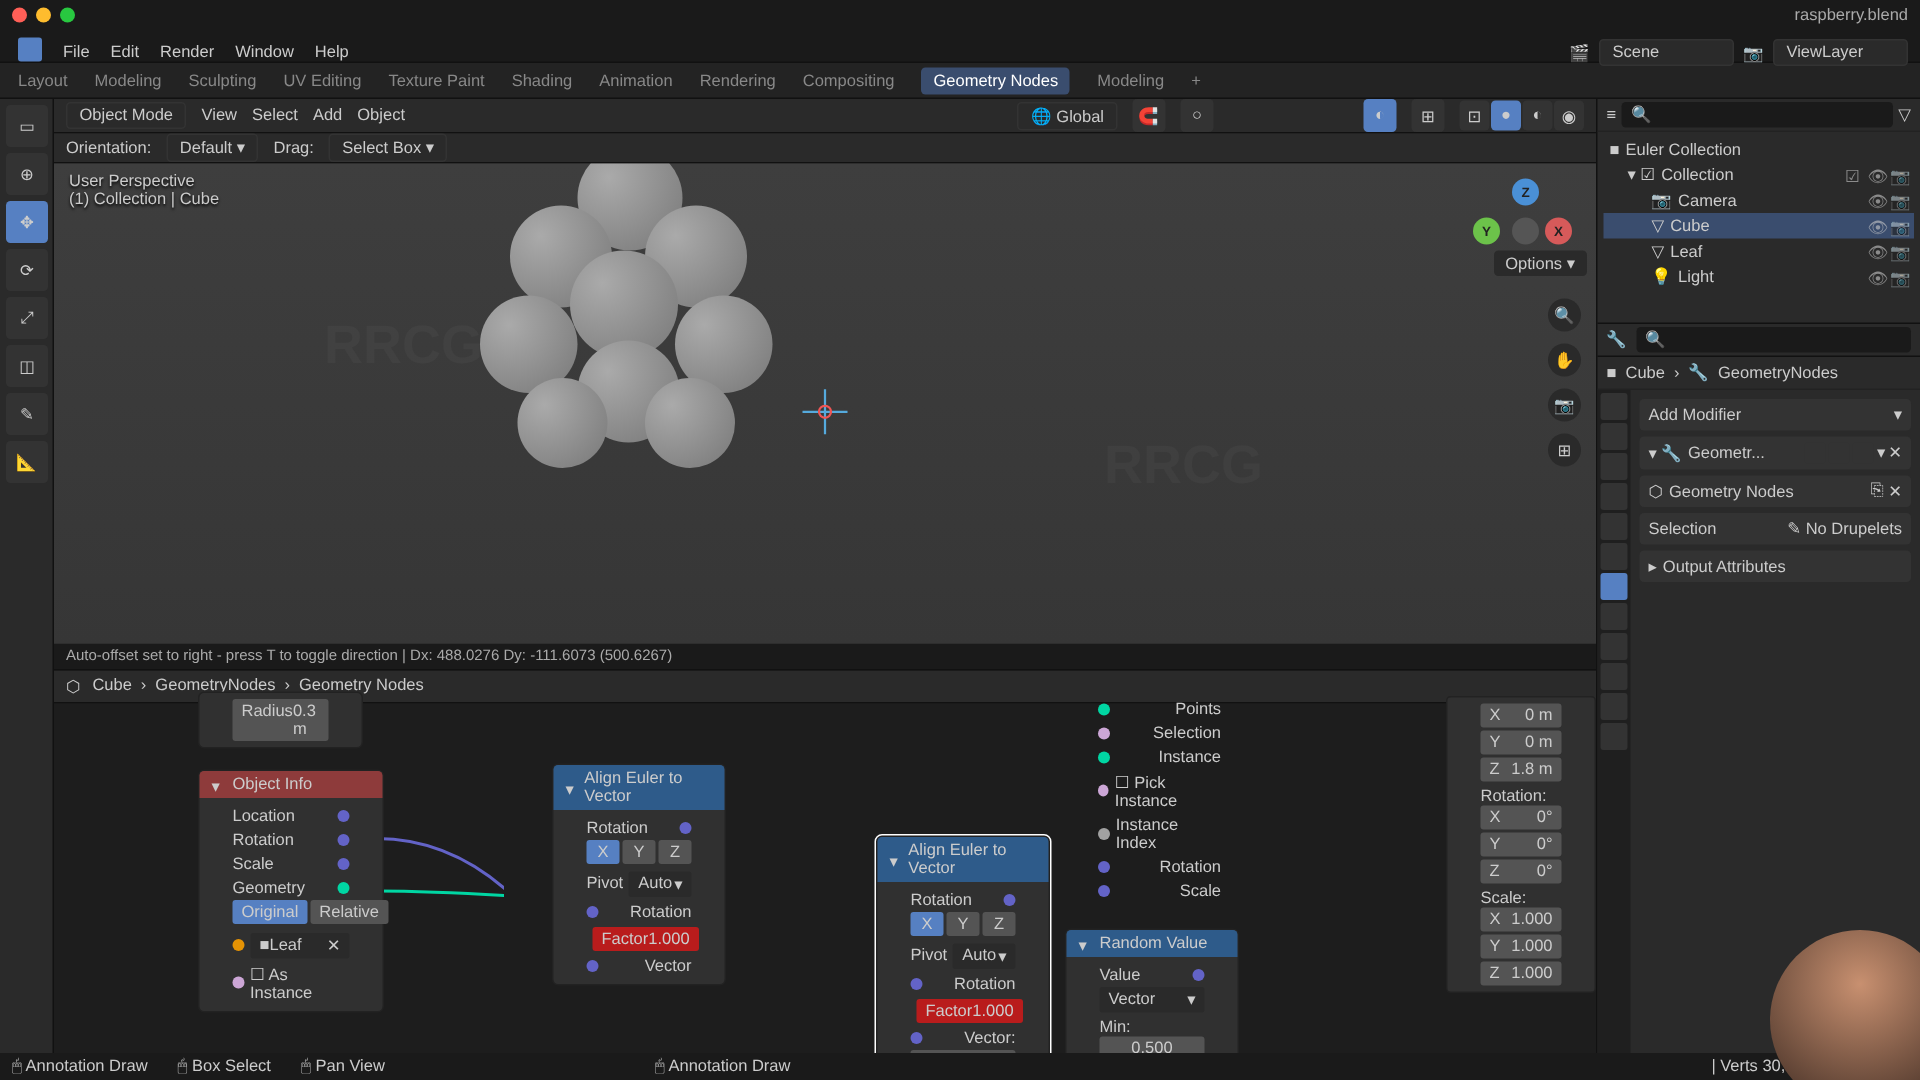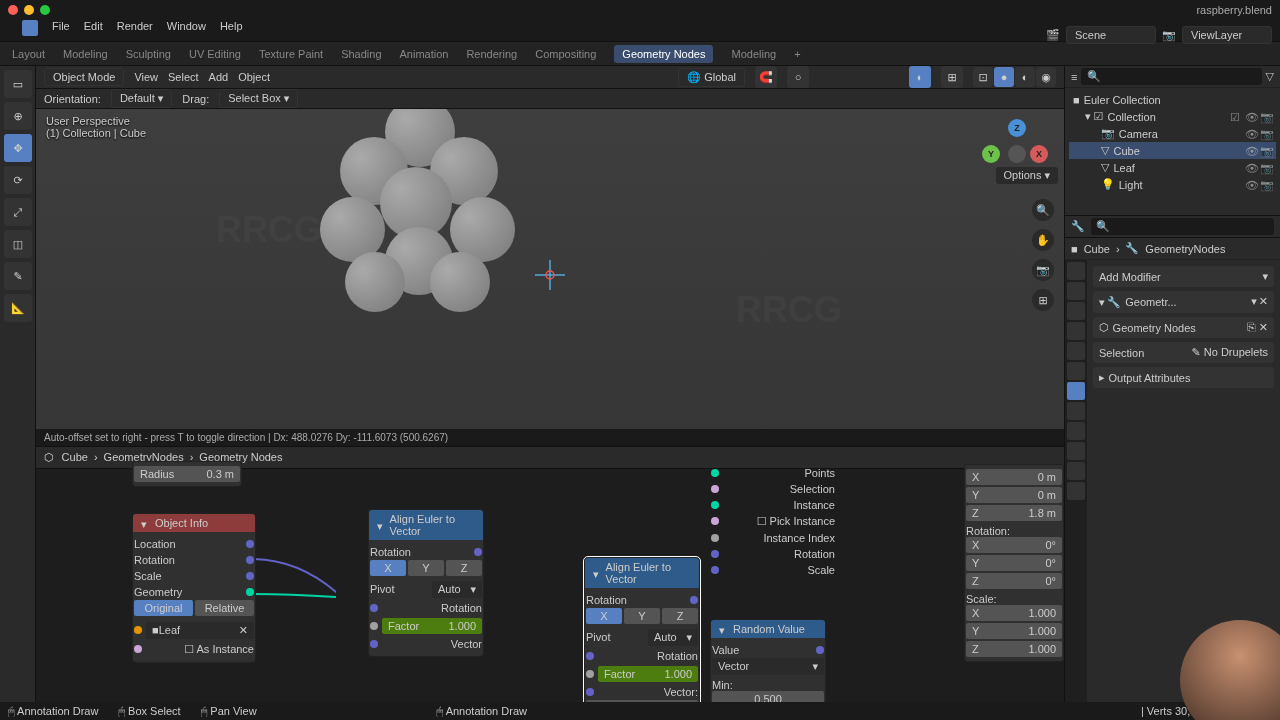--- a/index.html
+++ b/index.html
@@ -2,21 +2,21 @@
 <html><head>
 <meta charset="utf-8">
 <style>
 *{margin:0;padding:0;box-sizing:border-box;font-family:-apple-system,BlinkMacSystemFont,sans-serif;font-size:11px;color:#ccc}
 body{background:#232323;width:1280px;height:720px;overflow:hidden;position:relative}
 .titlebar{height:20px;background:#1a1a1a;display:flex;align-items:center;padding:0 8px;gap:6px}
 .traffic{display:flex;gap:6px}
 .tl{width:10px;height:10px;border-radius:50%}
 .tl.r{background:#ff5f57}.tl.y{background:#febc2e}.tl.g{background:#28c840}
 .title{flex:1;text-align:right;color:#aaa}
-.menubar{height:22px;background:#1a1a1a;display:flex;align-items:flex-start;padding:0 22px;gap:14px;border-bottom:1px solid #111}
+.menubar{height:22px;background:#1a1a1a;display:flex;align-items:flex-end;padding:0 12px;gap:14px;border-bottom:1px solid #111}
 .menubar span{color:#ccc;cursor:pointer}
 .logo{width:16px;height:16px;background:#5680c2;border-radius:2px}
 .tabbar{height:24px;background:#232323;display:flex;align-items:center;padding:0 12px;gap:18px;border-bottom:1px solid #111}
 .tabbar span{color:#888;cursor:pointer}
 .tabbar span.active{color:#fff;background:#3a4d6e;padding:3px 8px;border-radius:3px}
 .right-header{position:absolute;right:8px;top:26px;display:flex;gap:6px;align-items:center}
 .field{background:#2a2a2a;border:1px solid #333;border-radius:3px;padding:2px 8px;color:#ccc}
 .icon-sm{width:14px;height:14px;display:inline-flex;align-items:center;justify-content:center}
 .main{display:flex;height:calc(100% - 80px)}
 .left-tools{width:36px;background:#2a2a2a;display:flex;flex-direction:column;gap:4px;padding:4px;border-right:1px solid #111}
@@ -39,29 +39,29 @@
 .vp-icons .vi{width:22px;height:22px;background:#2a2a2a;border-radius:11px;display:flex;align-items:center;justify-content:center}
 .status{height:18px;background:#1a1a1a;padding:0 8px;color:#aaa;display:flex;align-items:center;font-size:10px}
 .node-area{height:290px;background:#1d1d1d;position:relative;border-top:1px solid #111;overflow:hidden}
 .node-header{height:22px;background:#2a2a2a;display:flex;align-items:center;padding:0 8px;gap:8px;border-bottom:1px solid #111}
 .bc{display:flex;align-items:center;gap:6px}
 .node-canvas{position:absolute;inset:22px 0 0 0}
 .node{position:absolute;background:#303030;border:1px solid #222;border-radius:4px;min-width:90px}
 .node-hdr{padding:3px 8px;border-radius:3px 3px 0 0;display:flex;align-items:center;gap:4px}
 .node-hdr.red{background:#8e3b3b}
 .node-hdr.blue{background:#2e5b8a}
-.node-body{padding:4px 1px}
+.node-body{padding:4px 22px}
 .nrow{display:flex;align-items:center;justify-content:space-between;padding:2px 0;gap:4px}
 .socket{width:8px;height:8px;border-radius:50%;background:#888}
 .socket.vec{background:#6363c7}.socket.geo{background:#00d6a3}.socket.obj{background:#e59304}.socket.bool{background:#cca6d6}.socket.float{background:#a1a1a1}
 .btnrow{display:flex;gap:2px}
 .bbtn{flex:1;background:#545454;text-align:center;padding:2px 6px;border-radius:2px;cursor:pointer}
 .bbtn.active{background:#5680c2}
 .numfield{background:#545454;border-radius:2px;padding:2px 6px;display:flex;justify-content:space-between}
-.numfield.hl{background:#4d7c0f}
+.numfield.hl{background:#b91c1c}
 .dropdown{background:#2a2a2a;border-radius:2px;padding:2px 6px;display:flex;justify-content:space-between}
 .right-panel{width:216px;background:#2a2a2a;border-left:1px solid #111;display:flex;flex-direction:column}
 .outliner{height:150px;border-bottom:1px solid #111}
 .ol-hdr{height:22px;display:flex;align-items:center;padding:0 6px;gap:4px;border-bottom:1px solid #222}
 .ol-search{flex:1;background:#1a1a1a;border-radius:3px;padding:2px 6px}
 .ol-tree{padding:4px}
 .ol-row{display:flex;align-items:center;padding:2px 4px;gap:4px}
 .ol-row .toggles{margin-left:auto;display:flex;gap:3px}
 .tg{width:12px;height:12px;opacity:.6}
 .props{flex:1;display:flex}

